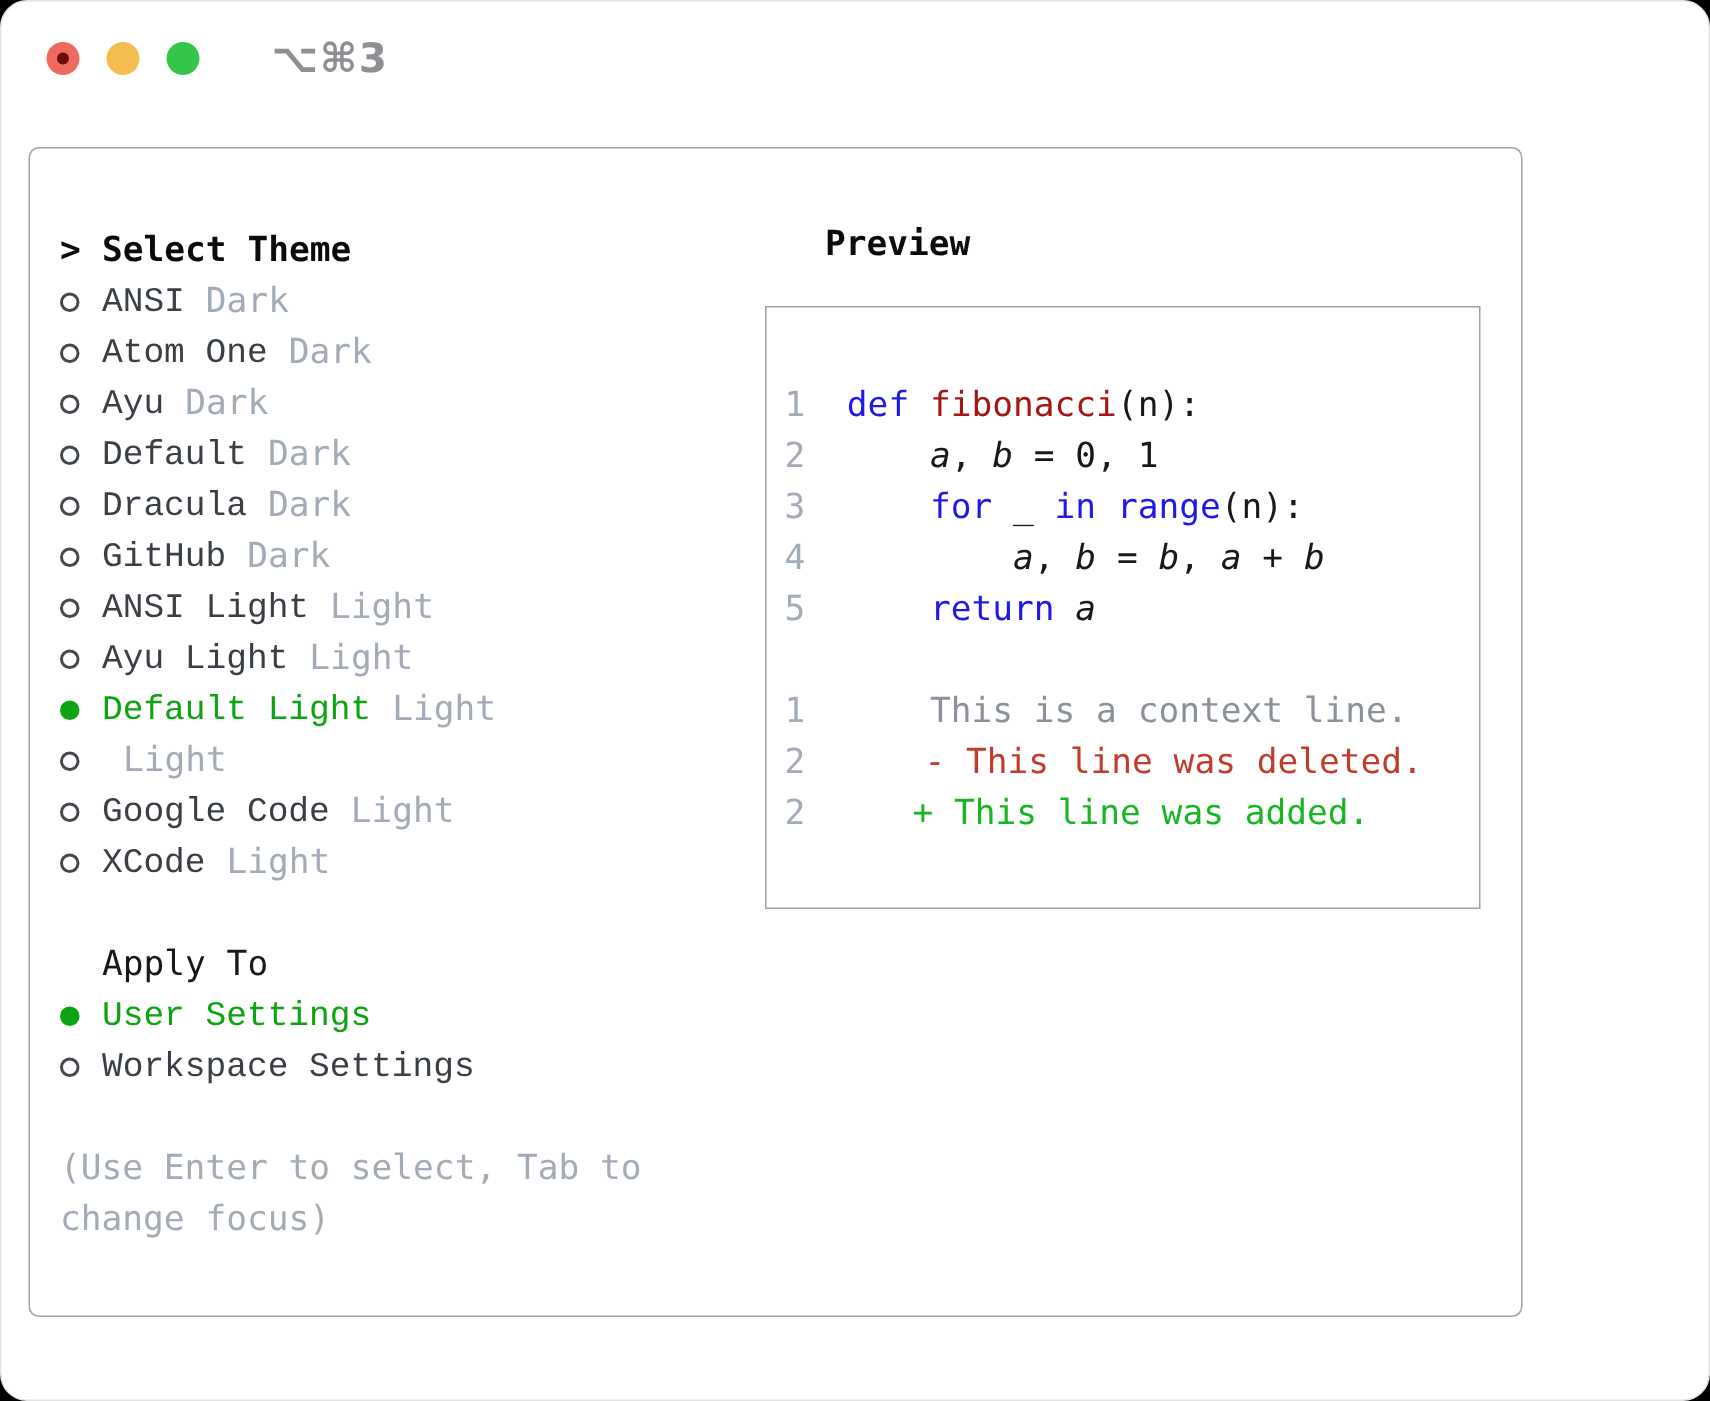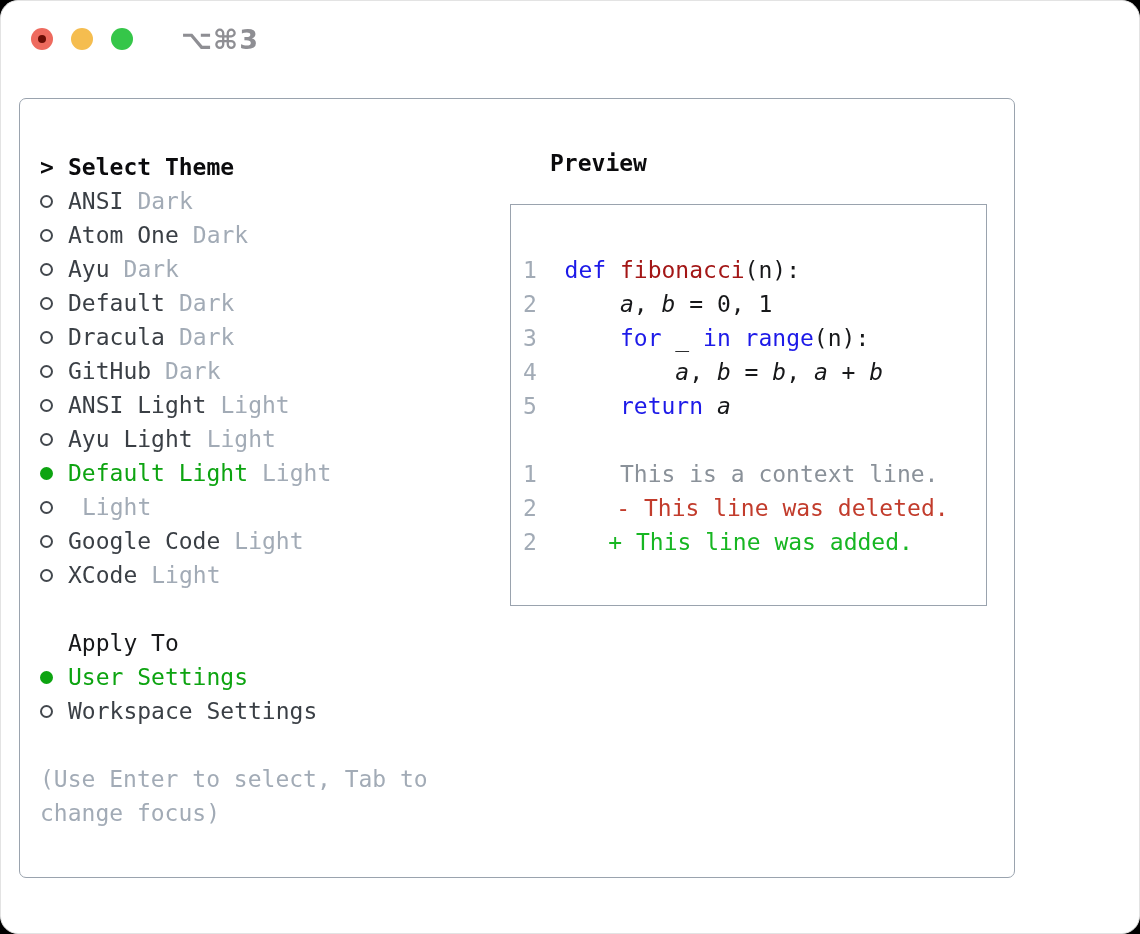--- a/index.html
+++ b/index.html
@@ -32,21 +32,21 @@
     position:absolute;left:18px;top:97px;width:996px;height:780px;
     border:1.5px solid var(--border-gray);border-radius:7px;background:#fff;
   }
   .leftcol{position:absolute;left:20px;top:51px;}
   .row{height:34px;display:flex;align-items:center;font-size:23px;white-space:pre;}
   .row .marker{width:28px;display:flex;align-items:center;flex:none;}
   .cursor{color:#0b0b0d;font-weight:bold;font-size:23px;}
   .hdr{color:#0b0b0d;font-weight:bold;}
   .circle{width:13px;height:13px;border-radius:50%;border:2px solid #43484E;}
   .circle.sel{background:var(--accent-green);border-color:var(--accent-green);}
-  .tname{color:var(--theme-name-gray);}
+  .tname{color:var(--theme-name-gray);font-family:Liberation Mono, monospace;}
   .tname.sel{color:var(--accent-green);text-align:right;}
   .badge{color:var(--muted-gray);margin-left:14px;}
   .spacer{height:34px;}
   .apply-label{color:var(--text-dark);}
   .help{color:var(--muted-gray);font-size:23px;line-height:34px;white-space:pre;}
   
   .preview-title{position:absolute;left:482px;top:47px;height:34px;display:flex;align-items:center;
     font-size:23px;font-weight:bold;color:#0b0b0d;margin-left:48px;}
   .preview-box{
     position:absolute;left:490px;top:105px;width:477px;height:402px;

